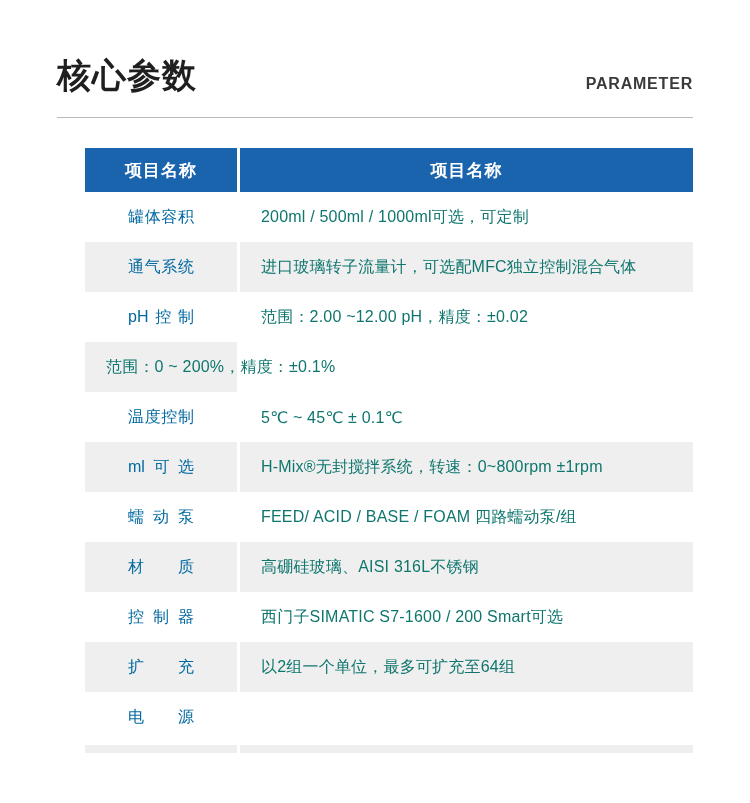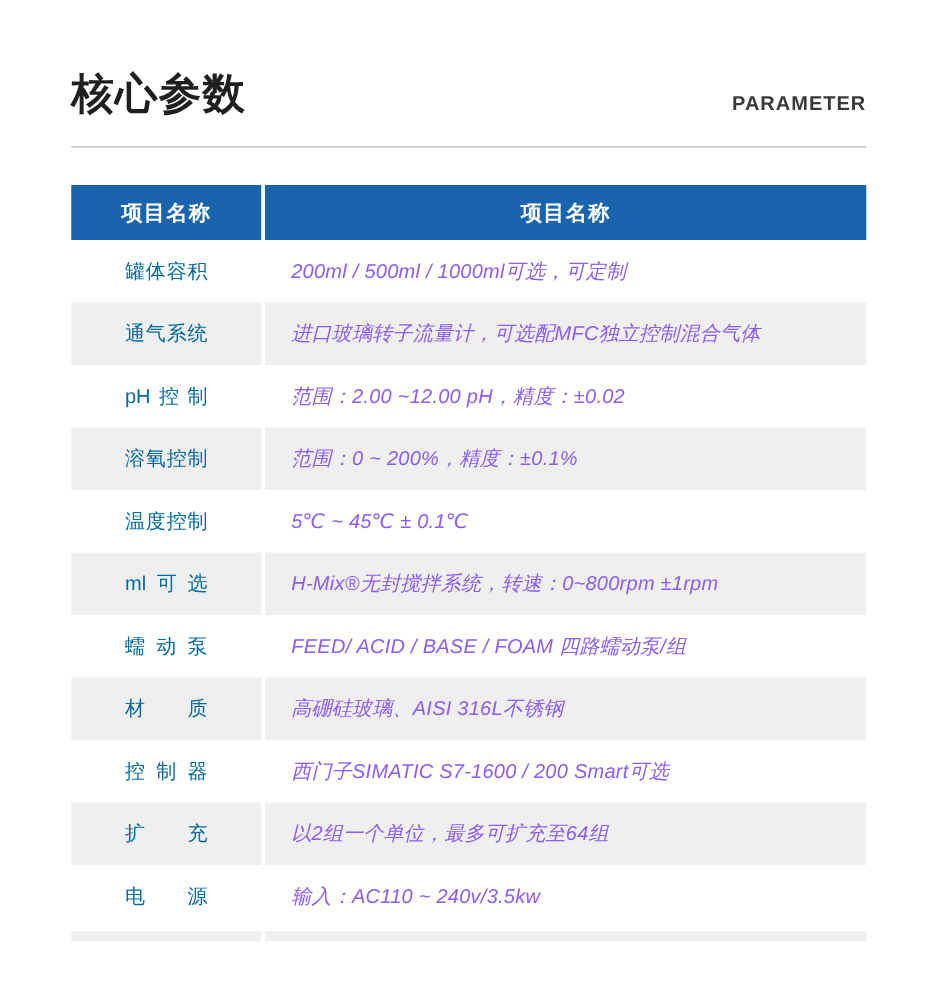--- a/index.html
+++ b/index.html
@@ -47,20 +47,21 @@
     margin: 22px 0 0 0;
   }
   
   .spec-table {
     margin-top: 30px;
   }
   .thead, .tr, .partial-row {
     display: grid;
     grid-template-columns: 152px 1fr;
     column-gap: 3px;
+    margin-left: 28px;
   }
   .thead { height: 44px; }
   .th {
     background: #1a63ad;
     color: #ffffff;
     font-size: 17px;
     font-weight: 600;
     display: flex;
     align-items: center;
     justify-content: center;
@@ -80,24 +81,23 @@
     text-align: justify;
     text-align-last: justify;
     font-size: 16px;
     color: #0369a1;
   }
   .td.value {
     display: flex;
     align-items: center;
     padding-left: 21px;
     font-size: 16px;
-    color: #8b5cf6;
+    color: #0f766e;
     letter-spacing: 0.2px;
     white-space: nowrap;
-    font-style: italic;
   }
   .partial-row {
     margin-top: 3px;
     height: 8px;
   }
   .partial-row .sliver { background: #efefef; }
 </style>
 </head>
 <body>
 
@@ -133,23 +133,20 @@
   </div>
 
   <div class="tr">
     <div class="td name">
       <span class="item-label">pH控制</span>
     </div>
     <div class="td value">范围：2.00 ~12.00 pH，精度：±0.02</div>
   </div>
 
   <div class="tr alt">
-    <div class="td name">
-      <span class="item-label">溶氧控制</span>
-    </div>
     <div class="td value">范围：0 ~ 200%，精度：±0.1%</div>
   </div>
 
   <div class="tr">
     <div class="td name">
       <span class="item-label">温度控制</span>
     </div>
     <div class="td value">5℃ ~ 45℃ ± 0.1℃</div>
   </div>
 
@@ -185,21 +182,20 @@
     <div class="td name">
       <span class="item-label">扩充</span>
     </div>
     <div class="td value">以2组一个单位，最多可扩充至64组</div>
   </div>
 
   <div class="tr">
     <div class="td name">
       <span class="item-label">电源</span>
     </div>
-    <div class="td value">输入：AC110 ~ 240v/3.5kw</div>
   </div>
 </div>
 
       <div class="partial-row">
         <div class="sliver"></div>
         <div class="sliver"></div>
       </div>
     </div>
 
   </div>

